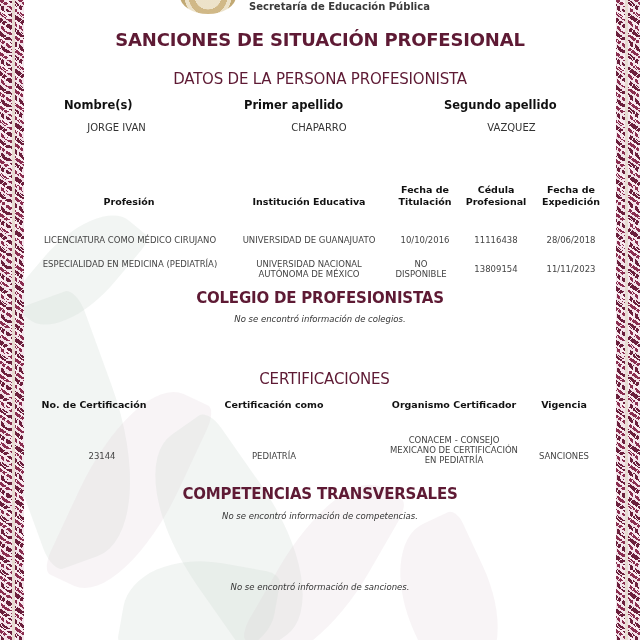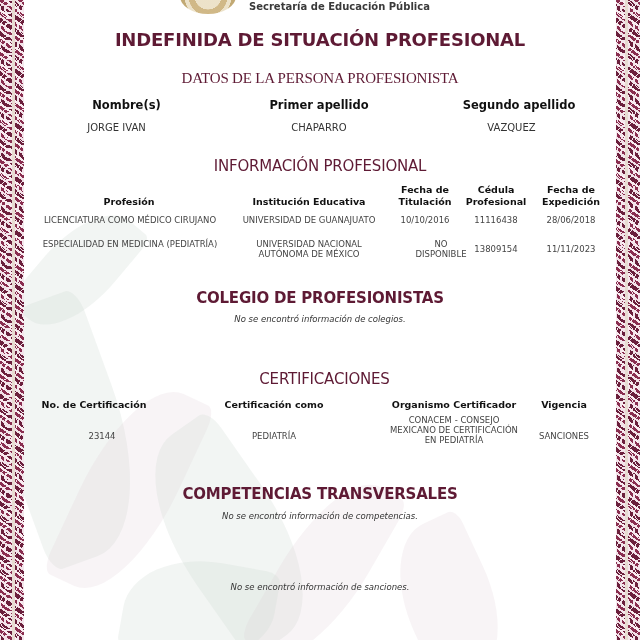--- a/index.html
+++ b/index.html
@@ -51,24 +51,24 @@
     font-family: "DejaVu Sans", sans-serif; font-weight: bold; font-size: 18px; color: #5e1a34;
     letter-spacing: -0.2px;
   }
 
   .sec-title {
     position: absolute; left: 0; right: 0; text-align: center;
     font-size: 15px; color: #5e1a34; letter-spacing: -0.2px;
   }
   .sec-title.bold { font-weight: bold; }
 
-  .hdr { position: absolute; font-size: 11.5px; font-weight: bold; color: #111; text-align: center; }
+  .hdr { position: absolute; font-size: 11.5px; font-weight: bold; color: #111; }
   .val { position: absolute; font-size: 10px; color: #333; text-align: center; }
   .small-h { position: absolute; font-size: 9.5px; font-weight: bold; color: #111; text-align: center; line-height: 12px; }
-  .cell { position: absolute; font-size: 8.5px; color: #444; text-align: center; line-height: 10px; }
+  .cell { position: absolute; font-size: 8.5px; color: #444; text-align: center; line-height: 10px; margin-top: 20px; }
   .empty-note {
     position: absolute; left: 0; right: 0; text-align: center;
     font-size: 8.5px; font-style: italic; color: #333;
   }
 </style>
 </head>
 <body>
 
 <div class="border-strip border-left"></div>
 <div class="border-strip border-right"></div>
@@ -84,31 +84,30 @@
 </div>
 
 <div class="page">
 
   <div class="header-top">
     <div class="emblem"></div>
     <div class="sep-name">Secretaría de Educación Pública</div>
 
   </div>
 
-  <div class="main-title">INDEFINIDA DE SITUACIÓN PROFESIONAL</div>
+  <div class="main-title">SANCIONES DE SITUACIÓN PROFESIONAL</div>
 
-  <div class="sec-title" style="top:70px;font-family:Liberation Serif, serif;">DATOS DE LA PERSONA PROFESIONISTA</div>
+  <div class="sec-title" style="top:70px;">DATOS DE LA PERSONA PROFESIONISTA</div>
   <div class="hdr" style="left:40px; width:125px; top:98px;">Nombre(s)</div>
   <div class="hdr" style="left:220px; width:150px; top:98px;">Primer apellido</div>
   <div class="hdr" style="left:420px; width:150px; top:98px;">Segundo apellido</div>
   <div class="val" style="left:40px; width:105px; top:122px;">JORGE IVAN</div>
   <div class="val" style="left:220px; width:150px; top:122px;">CHAPARRO</div>
   <div class="val" style="left:420px; width:135px; top:122px;">VAZQUEZ</div>
 
-  <div class="sec-title" style="top:157px;">INFORMACIÓN PROFESIONAL</div>
 
   <div class="small-h" style="left:210px; width:150px; top:196px;">Institución Educativa</div>
   <div class="small-h" style="left:30px; width:150px; top:196px;">Profesión</div>
   <div class="small-h" style="left:365px; width:72px; top:184px;">
     <div>Fecha de</div>
     <div>Titulación</div>
   </div>
   <div class="small-h" style="left:437px; width:70px; top:184px;">
     <div>Cédula</div>
     <div>Profesional</div>
@@ -125,21 +124,21 @@
     <div class="cell" style="left:437px; width:70px; top:215px;">11116438</div>
     <div class="cell" style="left:512px; width:70px; top:215px;">28/06/2018</div>
   </div>
 
   <div>
     <div class="cell" style="left:6px; width:200px; top:239px;">ESPECIALIDAD EN MEDICINA (PEDIATRÍA)</div>
     <div class="cell" style="left:210px; width:150px; top:239px;">
       <div>UNIVERSIDAD NACIONAL</div>
       <div>AUTÓNOMA DE MÉXICO</div>
     </div>
-    <div class="cell" style="left:381px; width:72px; top:239px;">
+    <div class="cell" style="left:361px; width:72px; top:239px;">
       <div>NO</div>
       <div>DISPONIBLE</div>
     </div>
     <div class="cell" style="left:437px; width:70px; top:244px;">13809154</div>
     <div class="cell" style="left:512px; width:70px; top:244px;">11/11/2023</div>
   </div>
 
   <div class="sec-title bold" style="top:289px;">COLEGIO DE PROFESIONISTAS</div>
   <div class="empty-note" style="top:314px;">No se encontró información de colegios.</div>
 

